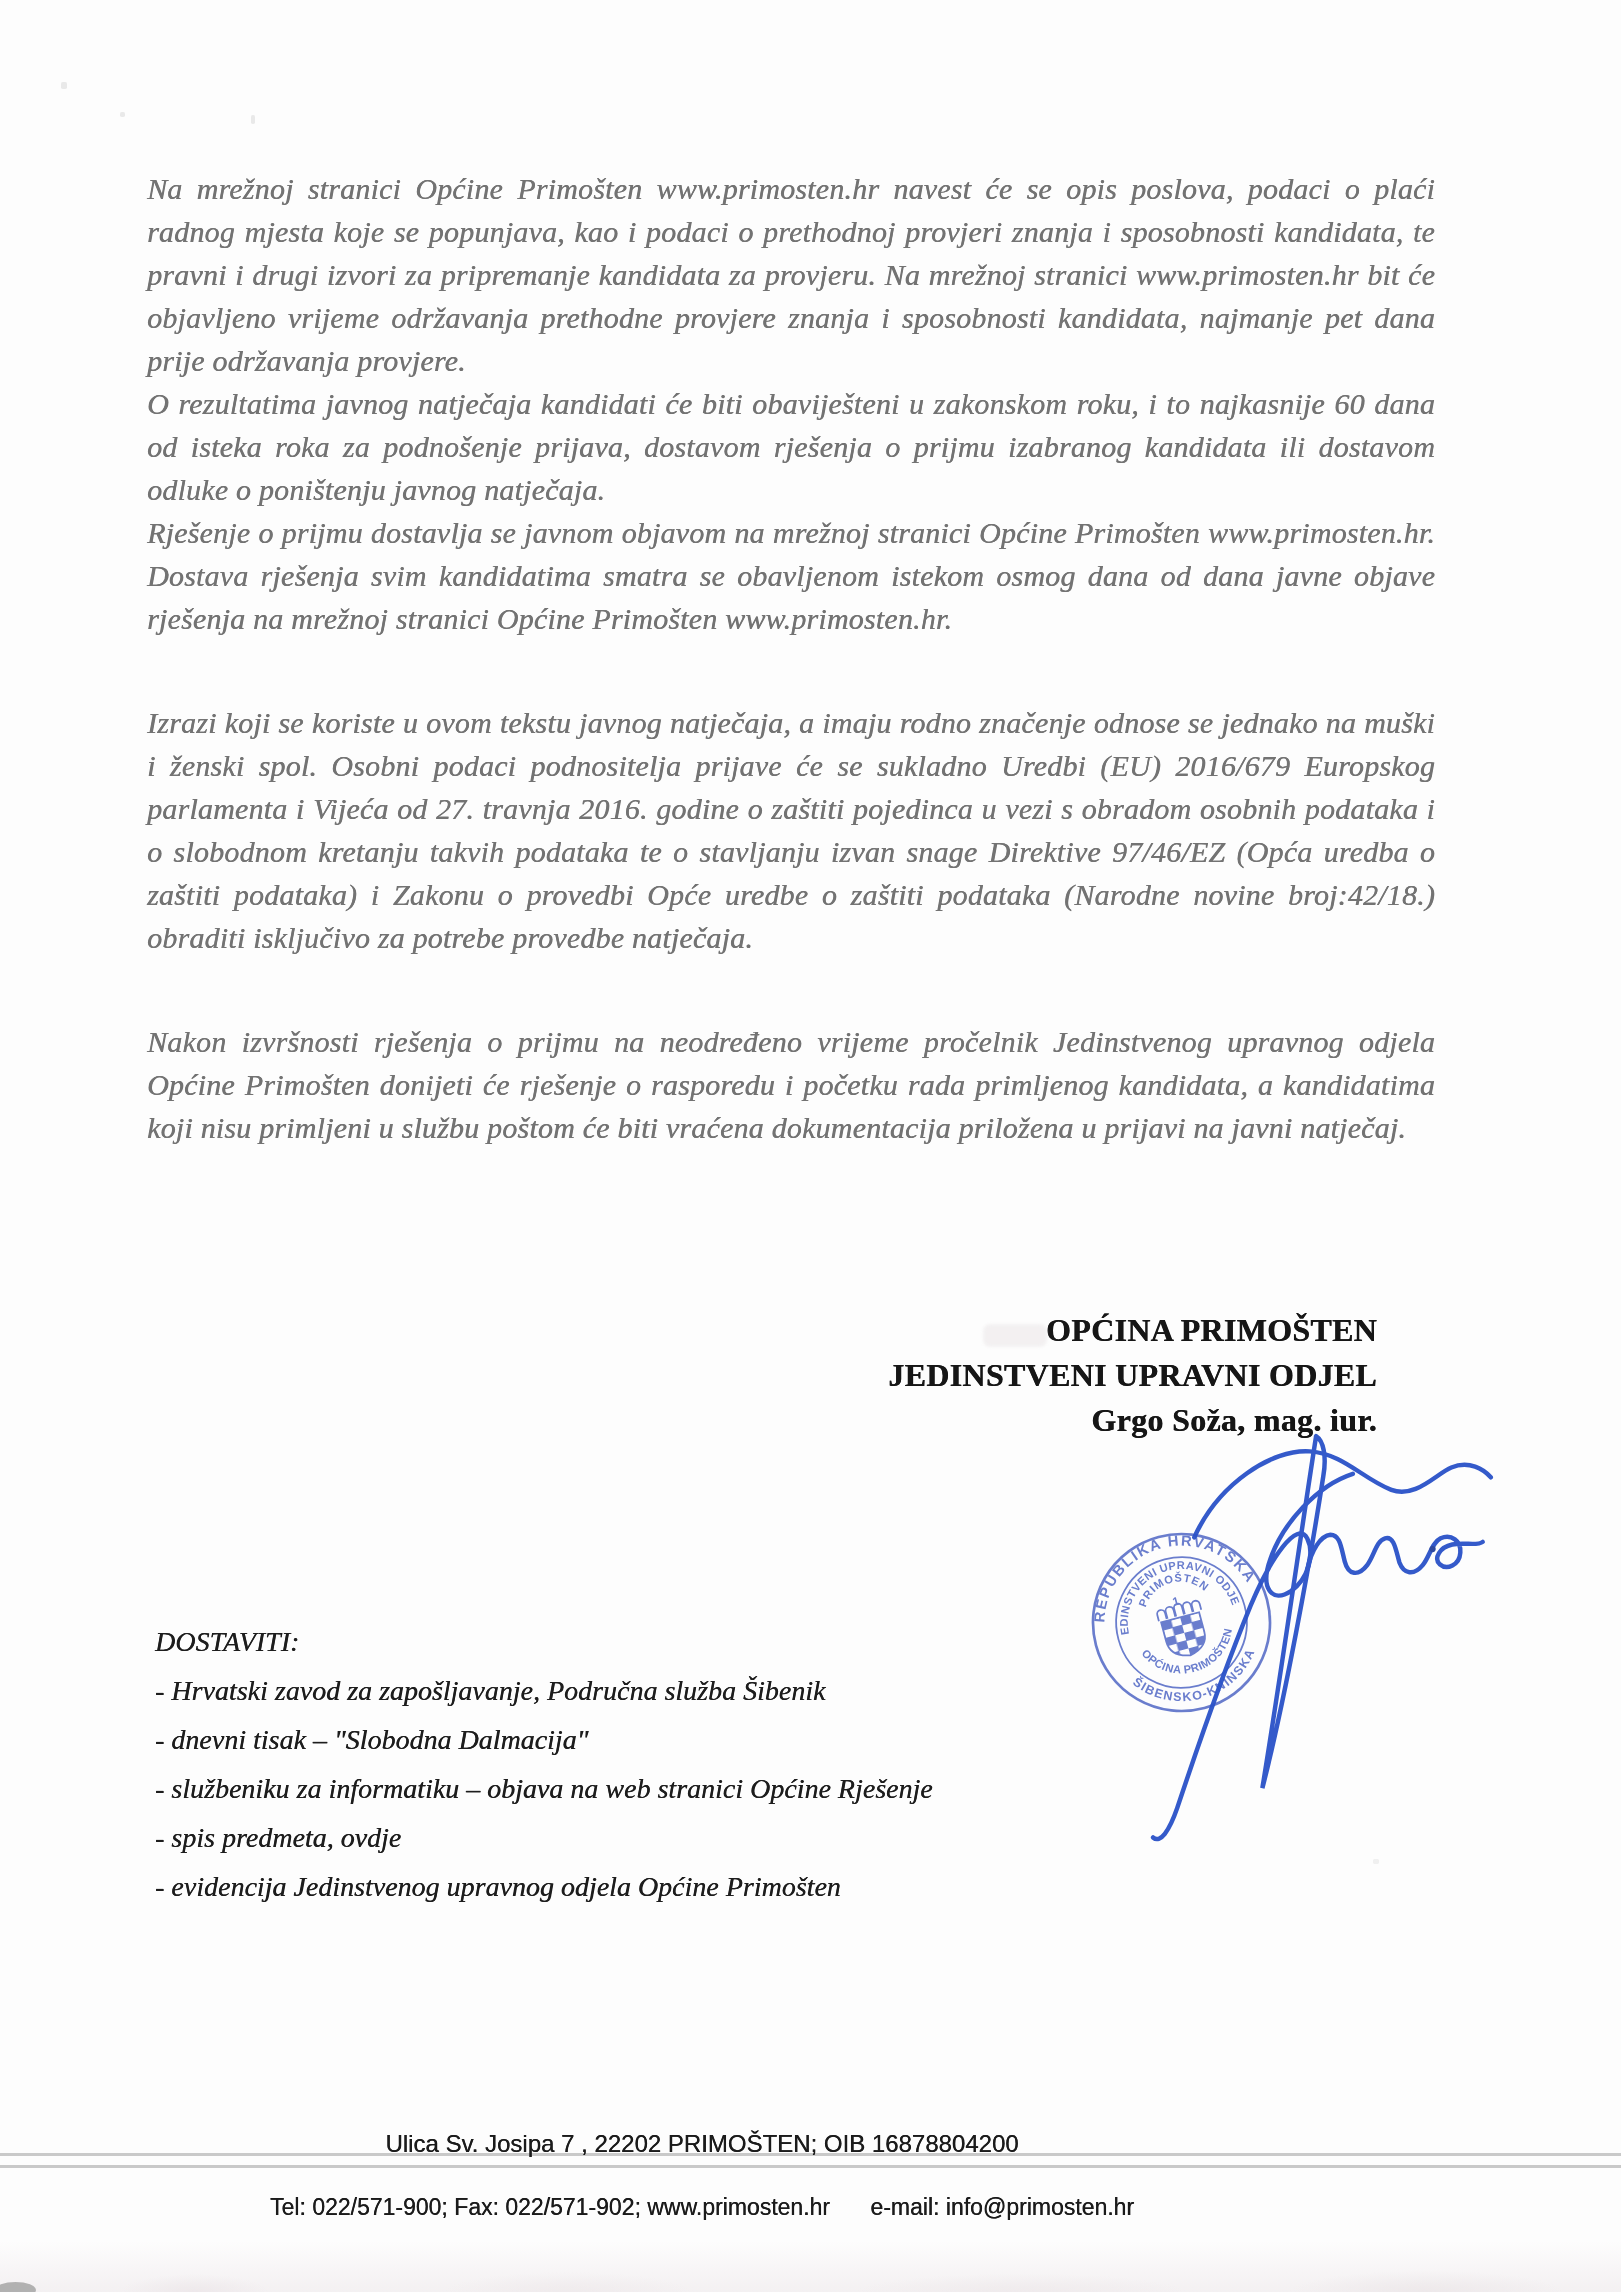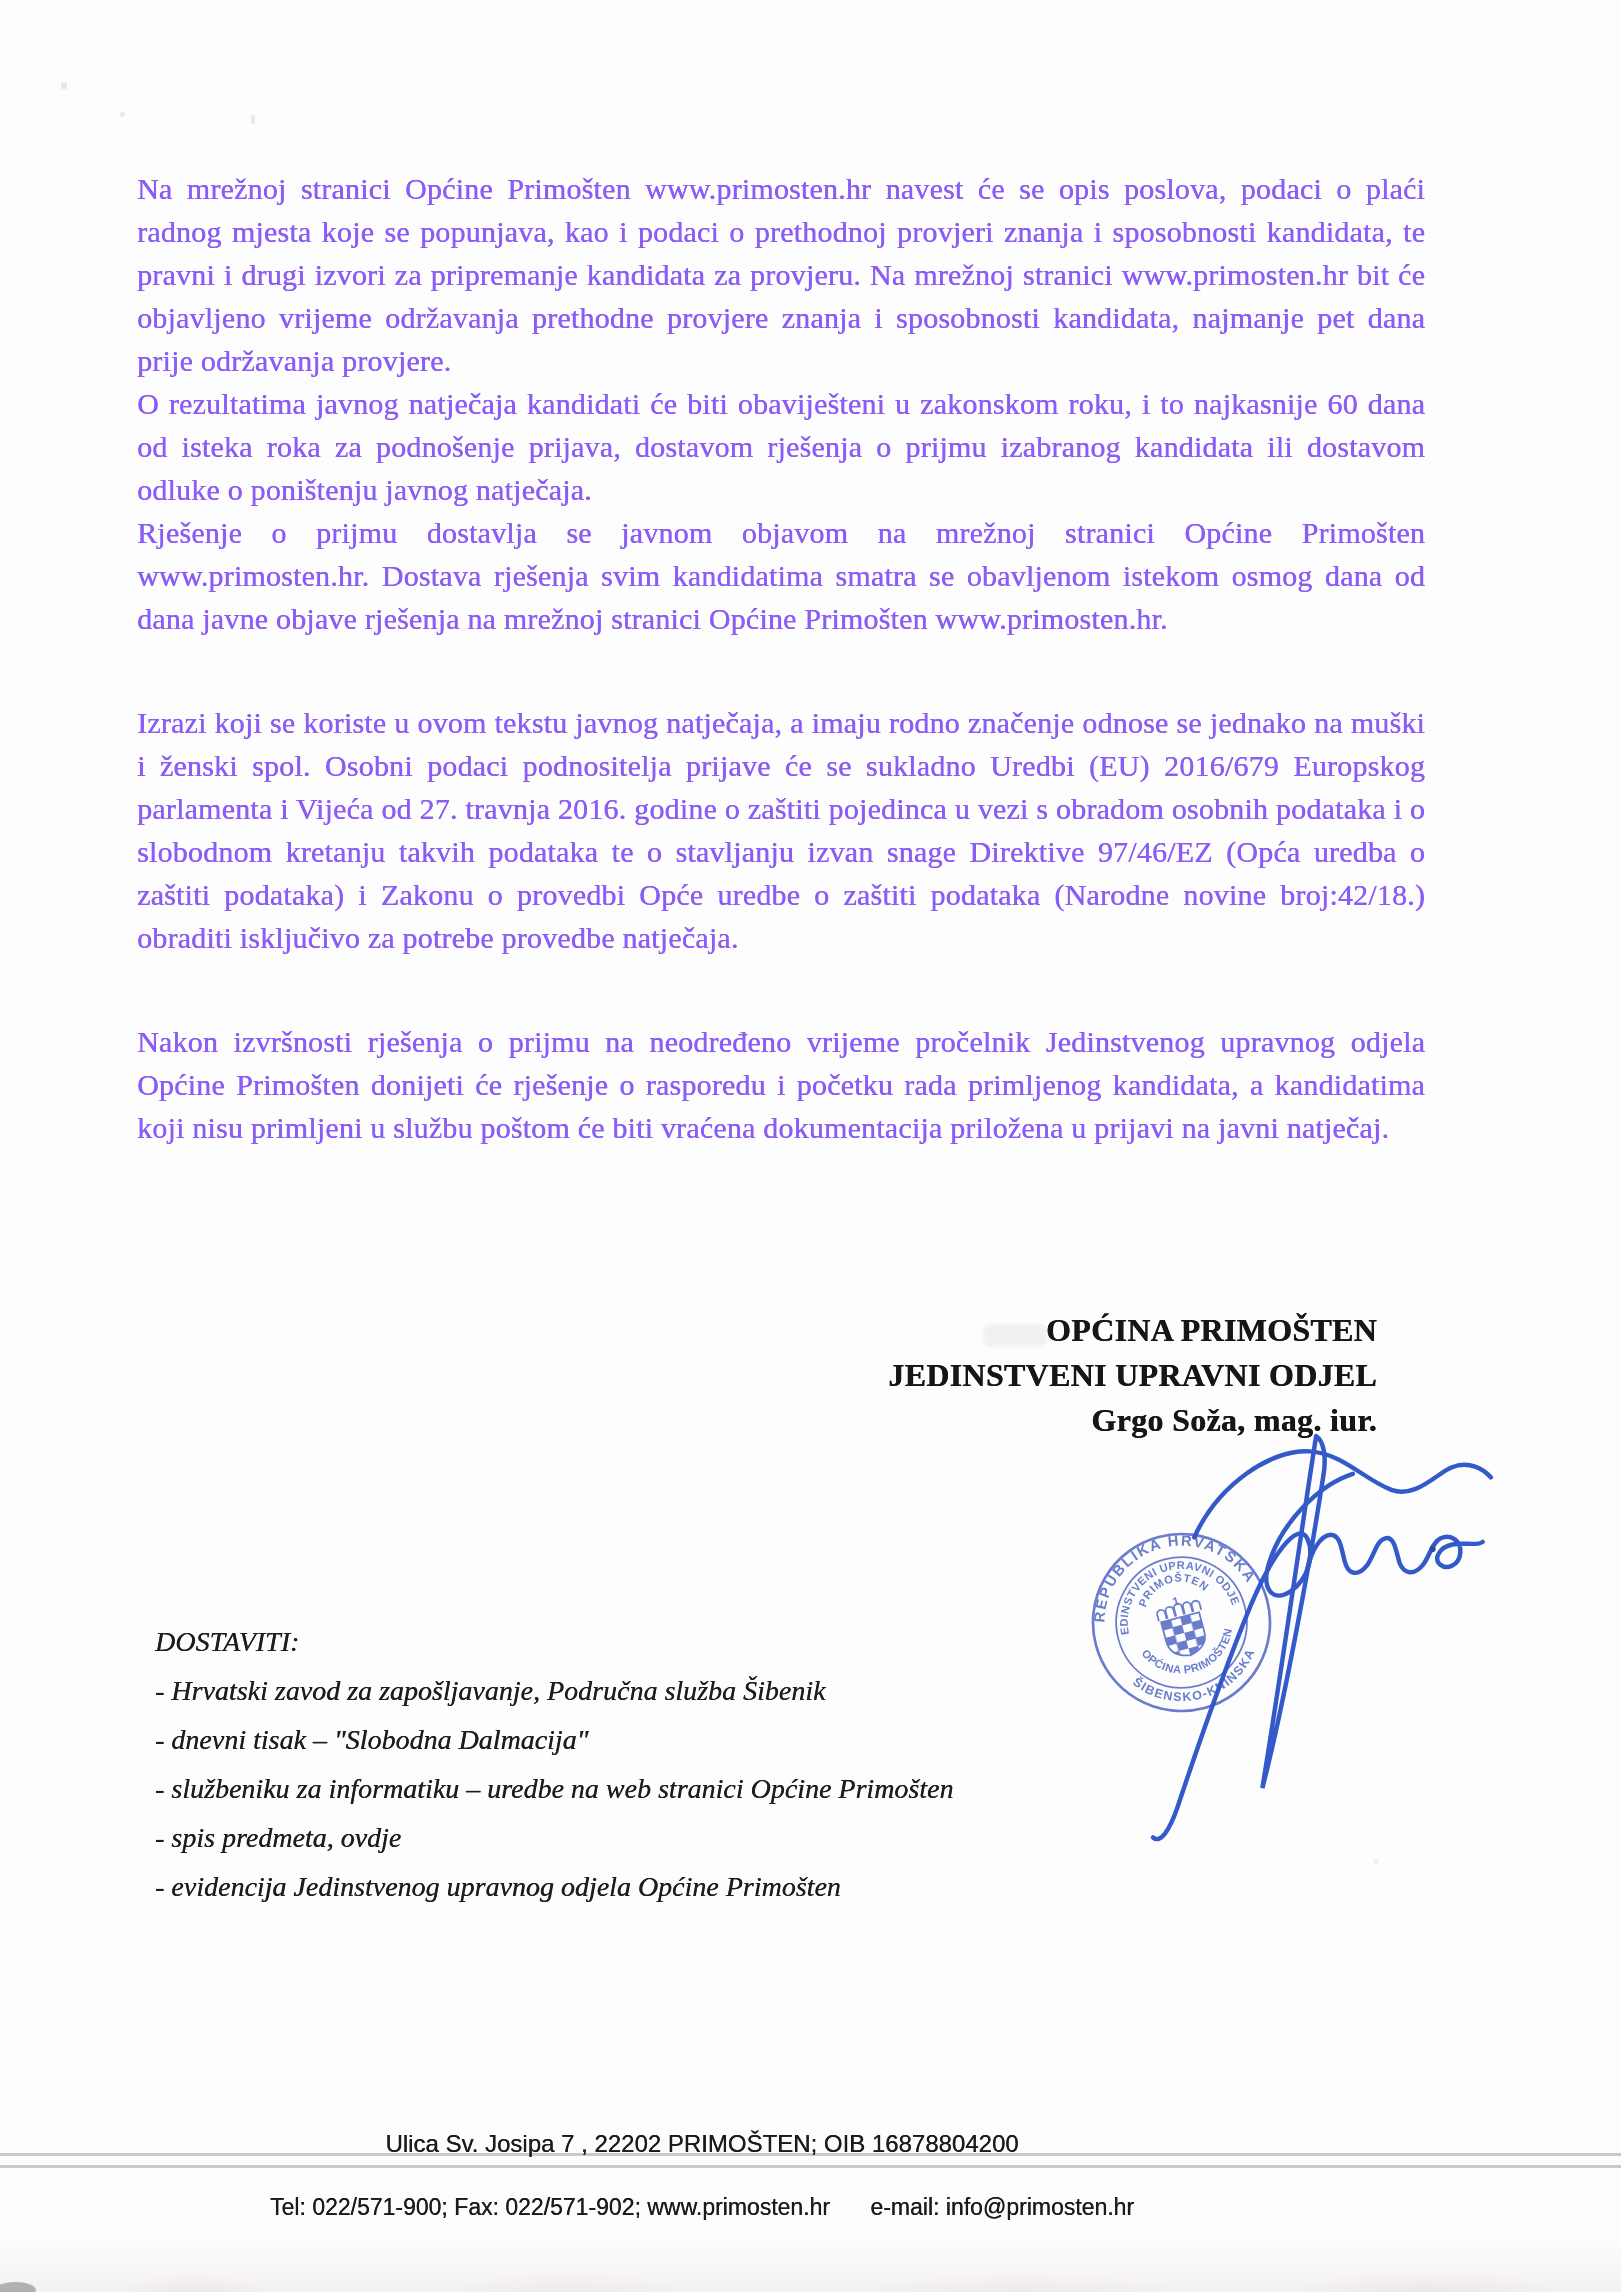--- a/index.html
+++ b/index.html
@@ -5,26 +5,27 @@
   html,body{margin:0;padding:0;background:#e8e8e8;}
   .page{
     position:relative;
     width:1621px;height:2293px;
     background:#fdfdfd;
     overflow:hidden;
     font-family:"Liberation Serif", serif;
   }
   
   .body-text{
-    position:absolute;left:137px;top:167px;width:1288px;
+    position:absolute;left:147px;top:167px;width:1288px;
     font-size:30px;line-height:43px;
-    color:#8b5cf6;
+    color:#737373;
     text-align:justify;
     letter-spacing:0.2px;
     text-shadow:0.4px 0 0 currentColor;
+    font-style:italic;
   }
   .body-text p{margin:0;}
   .body-text p.gap-before{margin-top:61px;}
   
   .sig-block{
     position:absolute;top:1308px;right:244px;
     text-align:right;
     font-size:32px;line-height:45px;font-weight:bold;
     color:#161616;
     letter-spacing:0.3px;
@@ -151,21 +152,21 @@
       <path d="M 1510 1645 C 1470 1658 1432 1700 1418 1740 C 1406 1773 1420 1790 1441 1776 C 1460 1762 1468 1735 1459 1717 C 1448 1697 1419 1737 1396 1792 C 1368 1860 1336 1952 1314 2018 C 1305 2044 1295 2058 1287 2051"></path>
       <path d="M 1459 1752 C 1464 1730 1474 1714 1485 1713 C 1496 1713 1497 1728 1501 1743 C 1505 1758 1516 1760 1526 1747 C 1534 1736 1536 1720 1546 1717 C 1556 1714 1558 1730 1562 1744 C 1567 1757 1578 1759 1588 1747 C 1596 1737 1598 1722 1608 1717 C 1620 1712 1631 1720 1630 1733 C 1629 1747 1615 1753 1607 1746 C 1600 1739 1607 1727 1621 1724 C 1634 1721 1649 1726 1655 1721"></path>
       <circle cx="1599" cy="1729" r="3.5" fill="#24409a" stroke="none"></circle>
     </g>
   </svg>
 
   <div class="dostaviti">
     <div>DOSTAVITI:</div>
     <div>- Hrvatski zavod za zapošljavanje, Područna služba Šibenik</div>
     <div>- dnevni tisak – "Slobodna Dalmacija"</div>
-    <div>- službeniku za informatiku – uredbe na web stranici Općine Primošten</div>
+    <div>- službeniku za informatiku – objava na web stranici Općine Rješenje</div>
     <div>- spis predmeta, ovdje</div>
     <div>- evidencija Jedinstvenog upravnog odjela Općine Primošten</div>
   </div>
 
   <div class="smudge" style="left:983px;top:1324px;width:64px;height:23px;"></div>
   <div class="speck" style="left:1373px;top:1859px;width:6.3px;height:4.5px;opacity:.35;"></div>
 
   <div class="rule rule-1"></div>
   <div class="rule rule-2"></div>
   <div class="footer-line footer-address">Ulica Sv. Josipa 7 , 22202 PRIMOŠTEN; OIB 16878804200</div>

